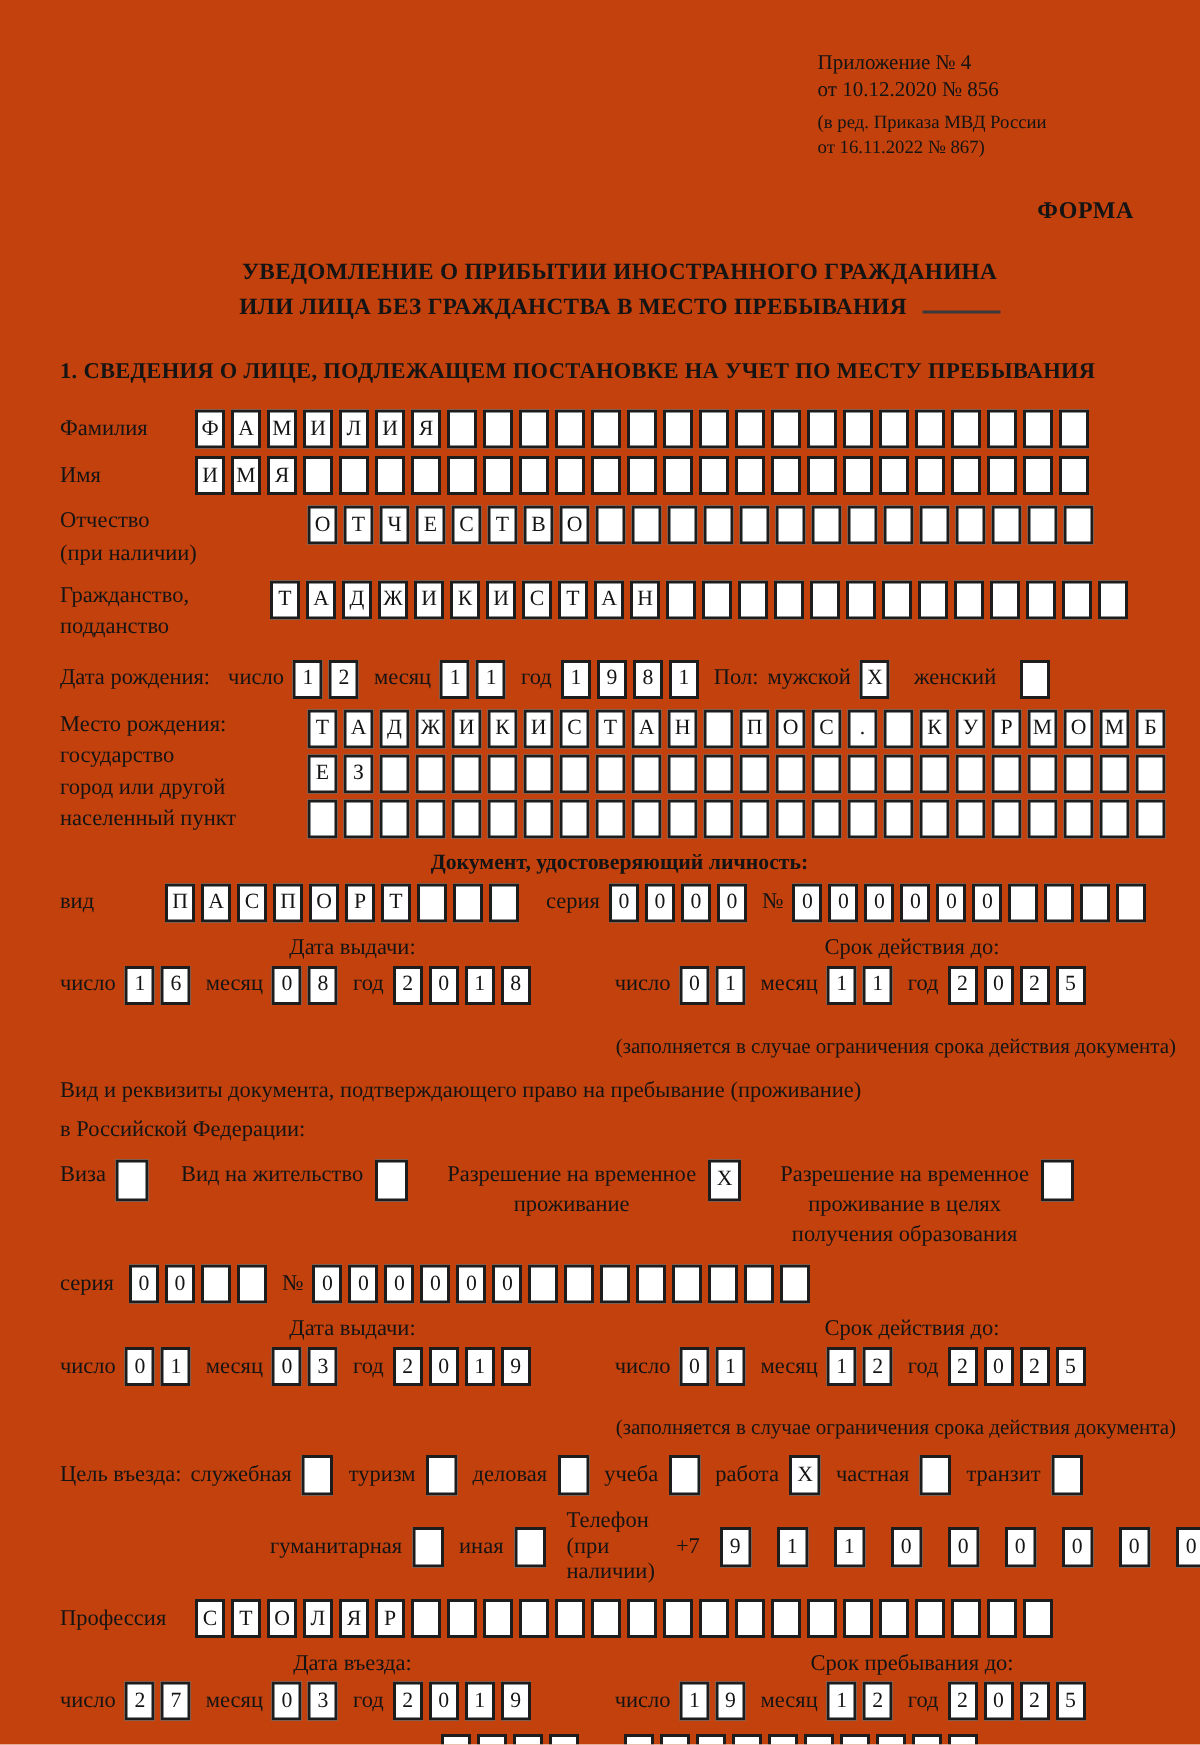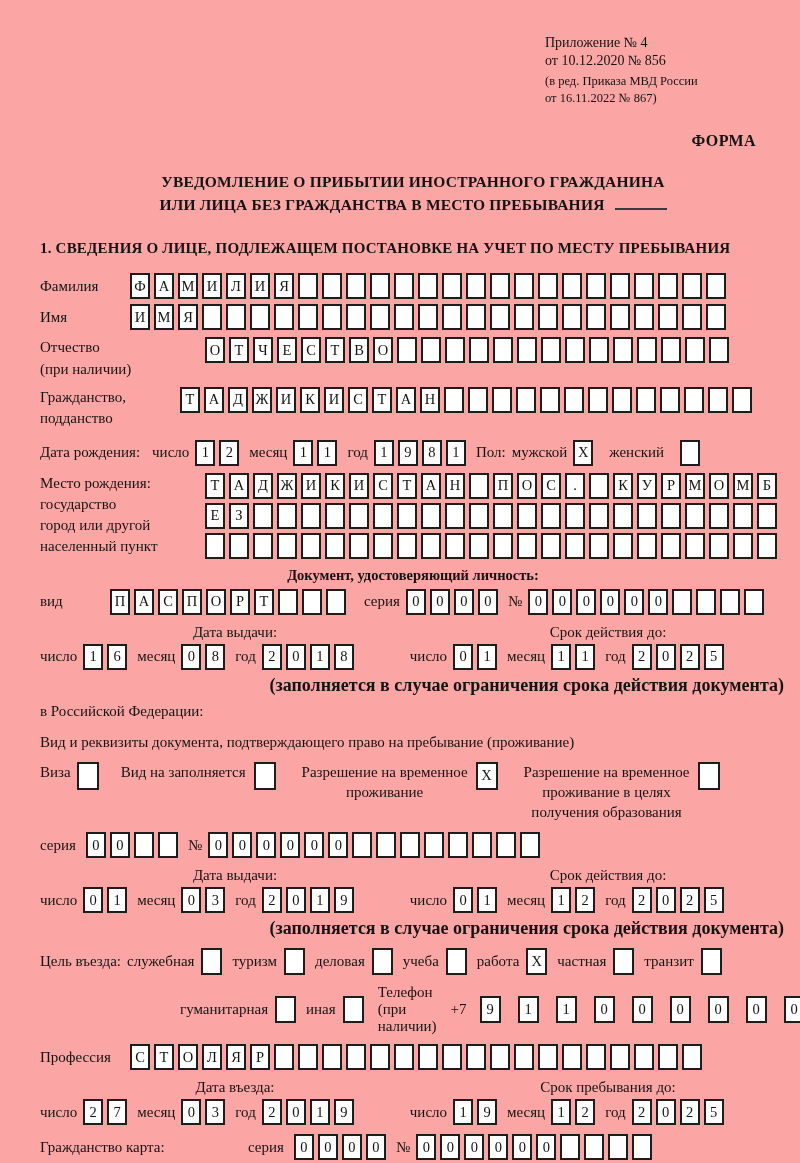--- a/index.html
+++ b/index.html
@@ -1,20 +1,20 @@
 <!DOCTYPE html>
 <html><head>
 <meta charset="utf-8">
 <style>
   html,body { margin:0; padding:0; background:#fff; }
   .page {
     width:800px; height:1163px; box-sizing:border-box;
     padding:34px 14px 0 40px;
     font-family:"Liberation Serif","DejaVu Serif",serif;
-    color:#141414; position:relative; overflow:hidden; background:#fca5a5;
+    color:#141414; position:relative; overflow:hidden; background:#c2410c;
   }
   .appendix { margin-left:505px; font-size:14px; line-height:1.3; }
   .appendix .sm { font-size:12.5px; }
   .appendix .gap { margin-top:3px; }
   .forma { text-align:right; padding-right:30px; font-weight:bold; font-size:16px; margin-top:26px; letter-spacing:.4px; }
   .title { text-align:center; font-weight:bold; font-size:15.5px; margin-top:20px; line-height:1.5; letter-spacing:.2px; }
   .blank { display:inline-block; width:52px; border-bottom:2px solid #3a3a3a; margin-left:10px; }
   .sec { font-weight:bold; font-size:15px; margin-top:24px; letter-spacing:.2px; }
 
   .row { display:flex; align-items:center; margin-top:5px; flex-wrap:nowrap; }
@@ -34,21 +34,21 @@
 
   .center-b { text-align:center; font-weight:bold; font-size:14.5px; margin-top:8px; }
 
   .mlbl { margin:0 6px; font-size:15px; flex:0 0 auto; }
   .mlbl.first { margin-left:0; }
 
   .dhdr { display:flex; margin-top:9px; font-size:15px; }
   .dhl { width:390px; text-align:center; }
   .dhr { flex:1; text-align:center; }
   .grp-gap { width:46px; flex:0 0 auto; }
-  .note { text-align:right; font-size:18px; margin-top:5px; padding-right:2px;font-weight:bold; }
+  .note { text-align:right; font-size:14px; margin-top:21px; padding-right:2px; }
   .ptext { font-size:15px; margin-top:9px; line-height:1.5; }
 
   .cbrow { display:flex; align-items:flex-start; margin-top:8px; }
   .cbgrp { display:flex; align-items:flex-start; flex:0 0 auto; }
   .cblbl { font-size:15px; text-align:center; line-height:1.35; }
   .cbgrp .cell { margin:0 0 0 8px; width:18px; height:24px; }
   .cbgrp.tight .cell { margin-left:6px; }
 
   .prow { display:flex; align-items:center; margin-top:9px; font-size:15px; }
   .prow .cell { margin:0 10px 0 7px; width:17px; height:23px; }
@@ -392,30 +392,30 @@
     <span class="mlbl">год</span>
     <div class="cells">
         <div class="cell">2</div>
         <div class="cell">0</div>
         <div class="cell">2</div>
         <div class="cell">5</div>
       </div>
   </div>
   <div class="note">(заполняется в случае ограничения срока действия документа)</div>
 
+  <div class="ptext">Вид и реквизиты документа, подтверждающего право на пребывание (проживание)</div>
   <div class="ptext" style="margin-top:4px;">в Российской Федерации:</div>
-  <div class="ptext">Вид и реквизиты документа, подтверждающего право на пребывание (проживание)</div>
 
   <div class="cbrow">
     <div class="cbgrp tight">
       <div class="cblbl">Виза</div>
       <span class="cell"></span>
     </div>
     <div class="cbgrp" style="margin-left:22px;">
-      <div class="cblbl">Вид на заполняется</div>
+      <div class="cblbl">Вид на жительство</div>
       <span class="cell"></span>
     </div>
     <div class="cbgrp" style="margin-left:26px;">
       <div class="cblbl">
         <div>Разрешение на временное</div>
         <div>проживание</div>
       </div>
       <span class="cell">X</span>
     </div>
     <div class="cbgrp" style="margin-left:26px;">

